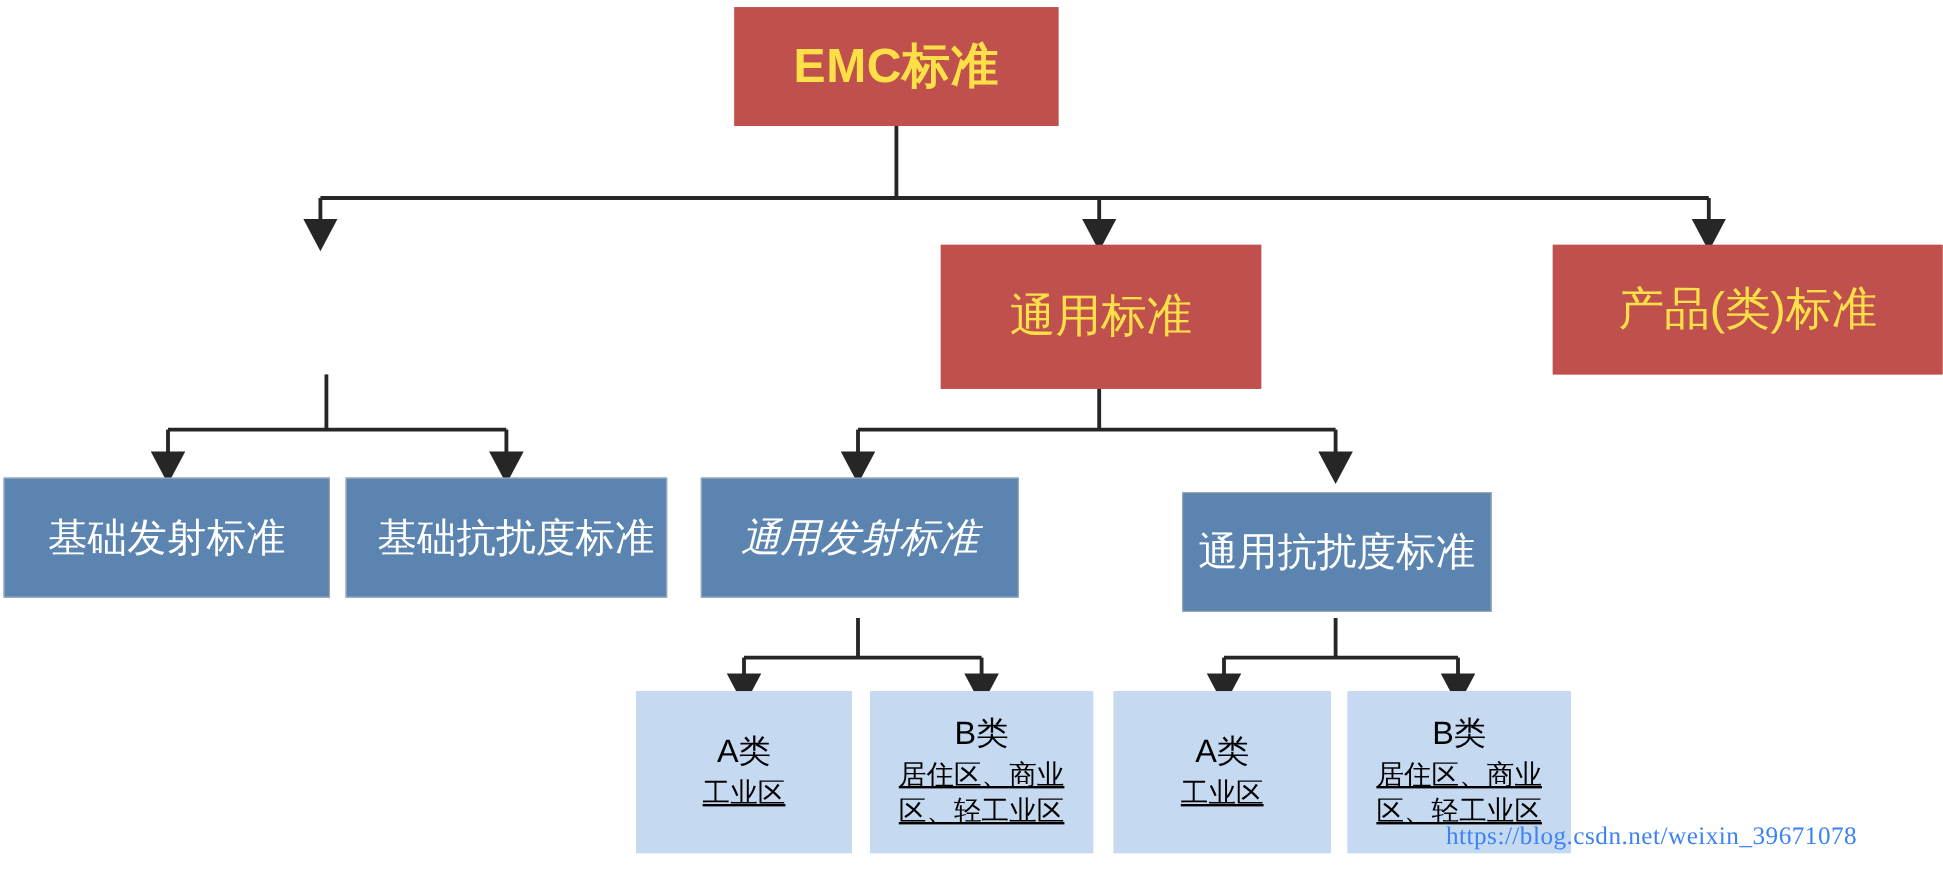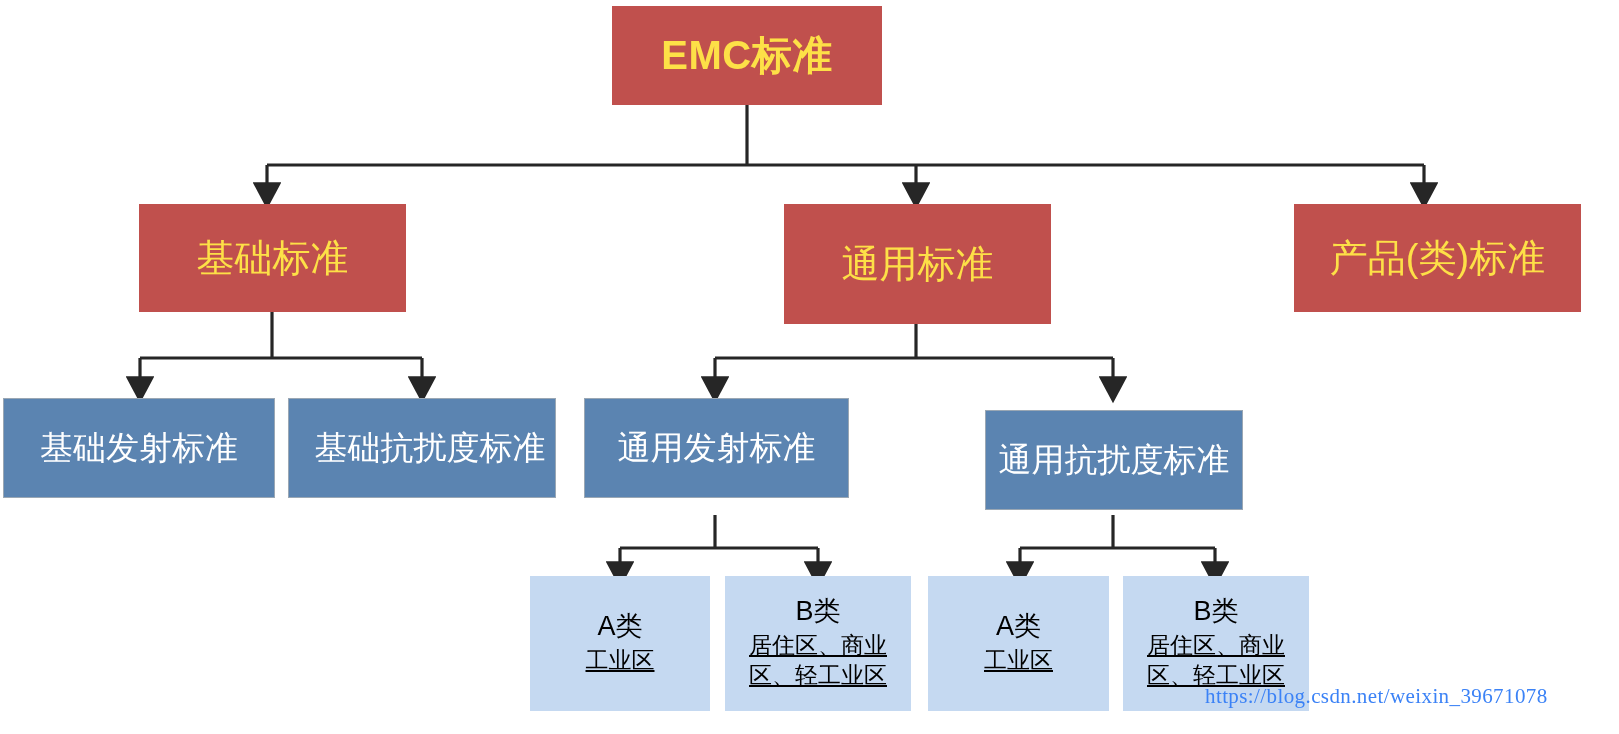--- a/index.html
+++ b/index.html
@@ -128,41 +128,38 @@
       <path d="M1020,548 L1215,548" stroke="#262626" stroke-width="3.2" fill="none"></path>
       <path d="M1020,548 L1020,565" stroke="#262626" stroke-width="3.2" fill="none" marker-end="url(#arrow)"></path>
       <path d="M1215,548 L1215,565" stroke="#262626" stroke-width="3.2" fill="none" marker-end="url(#arrow)"></path>
     </g>
   </svg>
 
   <div class="node red t-root" style="left:612px; top:6px; width:270px; height:99px;">
     <span>EMC标准</span>
   </div>
 
-  <div class="node red t-level2" style="left:139px; top:204px; width:267px; height:108px;">
-    <span>基础标准</span>
-  </div>
 
   <div class="node red t-level2" style="left:784px; top:204px; width:267px; height:120px;">
     <span>通用标准</span>
   </div>
 
-  <div class="node red t-level2" style="left:1294px; top:204px; width:287px; height:108px;">
+  <div class="node red t-level2" style="left:1294px; top:204px; width:325px; height:108px;">
     <span>产品(类)标准</span>
   </div>
 
   <div class="node blue t-level3" style="left:3px; top:398px; width:272px; height:100px;">
     <span>基础发射标准</span>
   </div>
 
   <div class="node blue t-level3" style="left:288px; top:398px; width:268px; height:100px;padding-left:16px;">
     <span>基础抗扰度标准</span>
   </div>
 
-  <div class="node blue t-level3" style="left:584px; top:398px; width:265px; height:100px;">
+  <div class="node blue t-level3" style="left:584px; top:398px; width:265px; height:100px;font-style:italic;">
     <span>通用发射标准</span>
   </div>
 
   <div class="node blue t-level3" style="left:985px; top:398px; width:258px; height:100px;margin-top:12px;">
     <span>通用抗扰度标准</span>
   </div>
 
   <div class="node lightblue" style="left:530px; top:576px; width:180px; height:135px;">
     <div class="t-leaf-title leaf-title-block">A类</div>
     <div class="leaf-sub-block">工业区</div>

